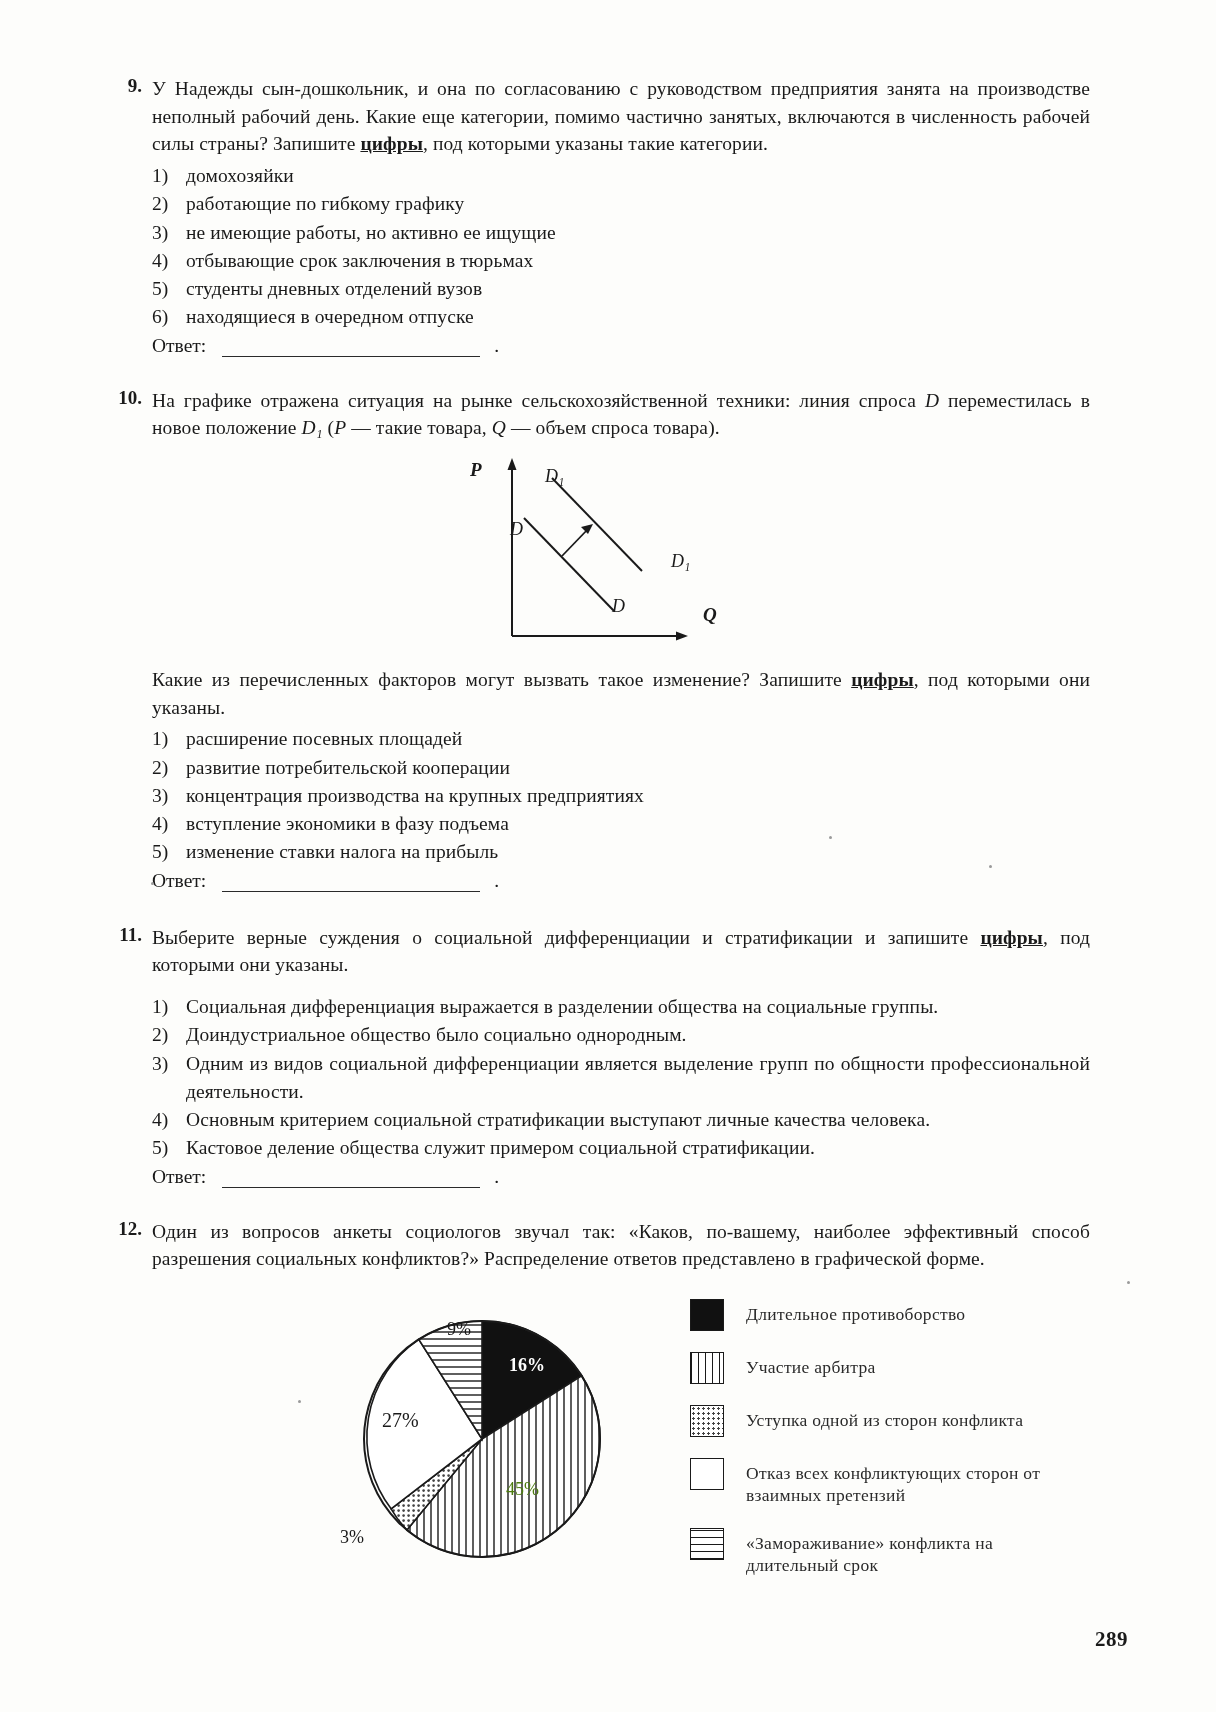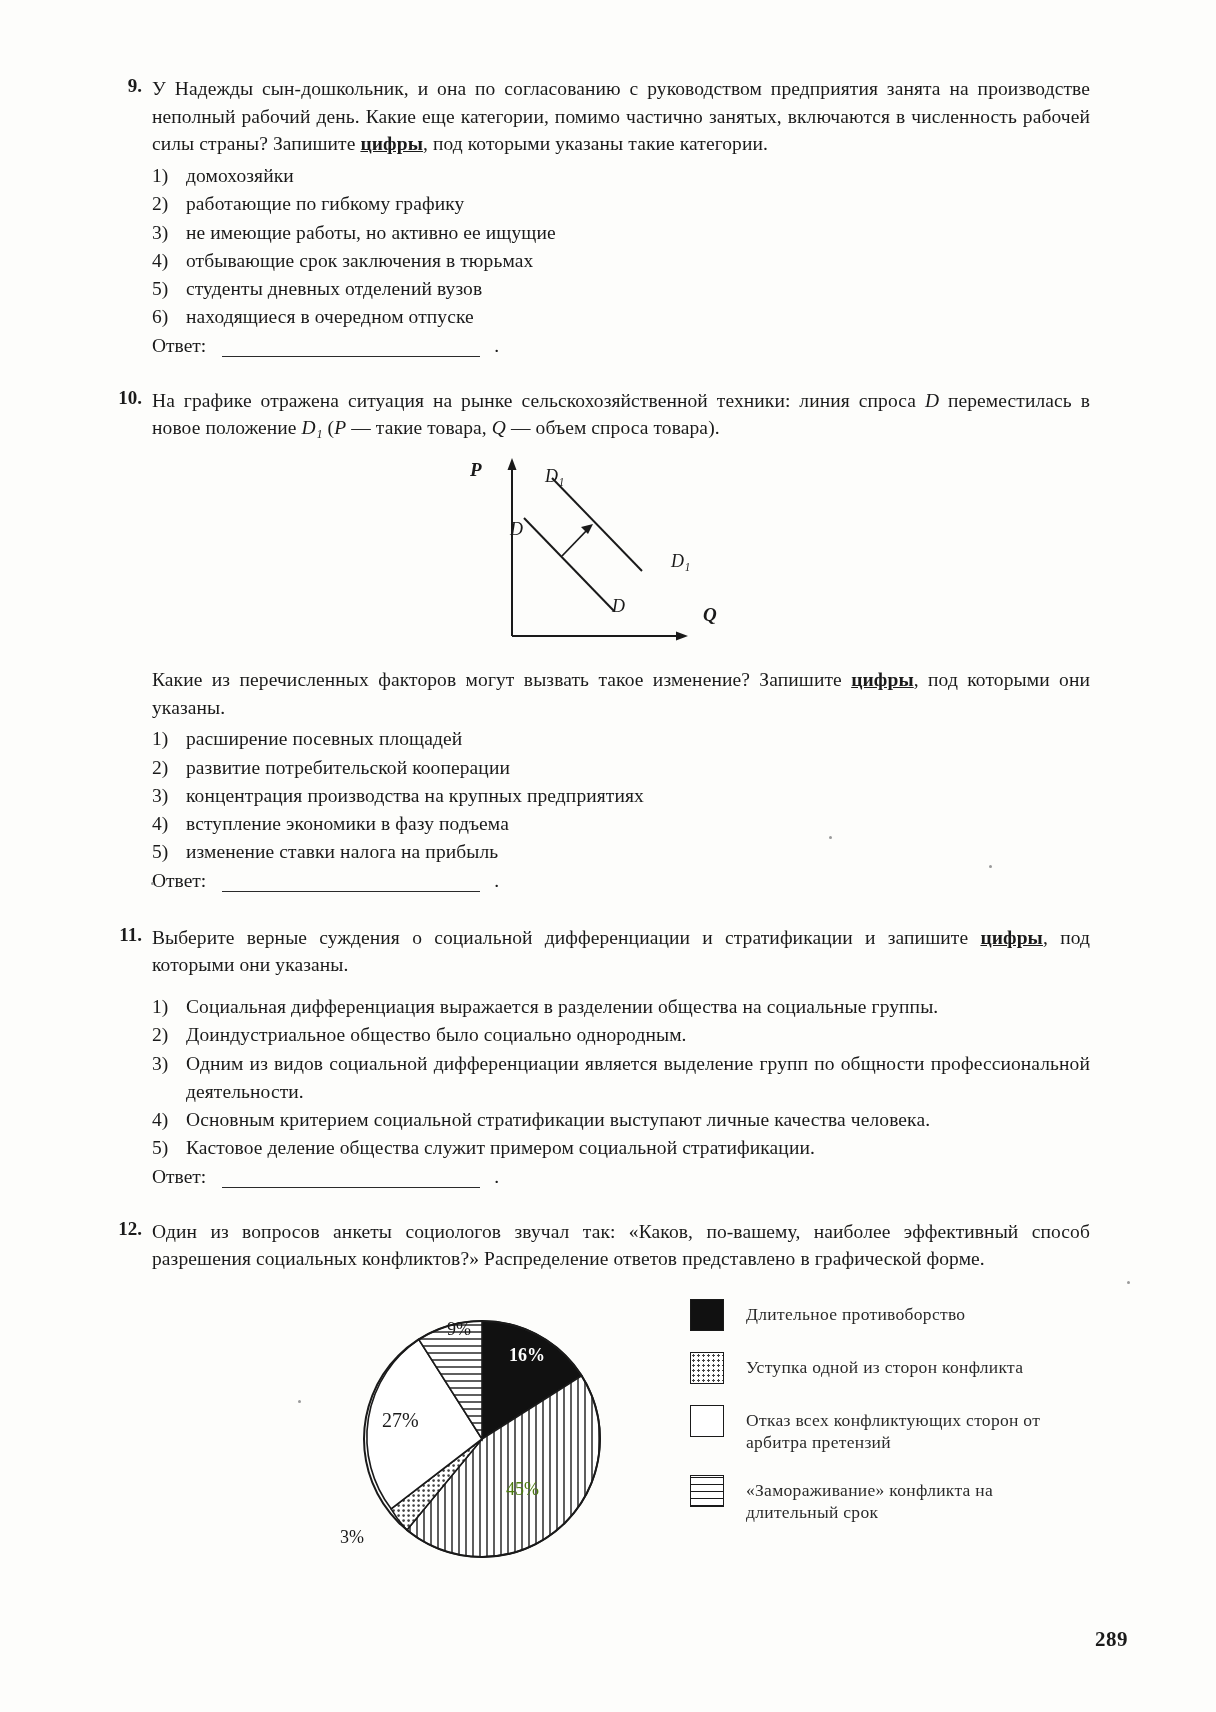--- a/index.html
+++ b/index.html
@@ -273,39 +273,43 @@
             <path d="M150,150 L249.6,86.8 A118,118 0 0,1 74.9,241.0 Z" fill="url(#vhatch)" stroke="#1a1a1a" stroke-width="1.6"></path>
 
             <path d="M150,150 L74.9,241.0 A118,118 0 0,1 59.1,219.8 Z" fill="url(#ddots)" stroke="#1a1a1a" stroke-width="1.6"></path>
 
             <path d="M150,150 L59.1,219.8 A118,118 0 0,1 86.8,50.4 Z" fill="#ffffff" stroke="#1a1a1a" stroke-width="1.6"></path>
 
             <path d="M150,150 L86.8,50.4 A118,118 0 0,1 150,32 Z" fill="url(#hhatch)" stroke="#1a1a1a" stroke-width="1.6"></path>
             <circle cx="150" cy="150" r="118" fill="none" stroke="#1a1a1a" stroke-width="2"></circle>
           </svg>
           <div style="position:absolute;left:182px;top:0;width:300px;height:300px;pointer-events:none;">
-            <div style="position:absolute;left:175px;top:56px;font-size:18px;font-weight:bold;color:#ffffff;">16%</div>
+            <div style="position:absolute;left:175px;top:66px;font-size:18px;font-weight:bold;color:#ffffff;">16%</div>
             <div style="position:absolute;left:172px;top:190px;font-size:18px;color:#4d7c0f;">45%</div>
             <div style="position:absolute;left:6px;top:238px;font-size:18px;color:#1a1a1a;">3%</div>
             <div style="position:absolute;left:48px;top:120px;font-size:20px;color:#1a1a1a;">27%</div>
             <div style="position:absolute;left:113px;top:30px;font-size:18px;color:#1a1a1a;">9%</div>
           </div>
 
           <div class="legend">
             <div class="legend-row">
               <div class="swatch" style="background:#111111;"></div>
               <div class="legend-text">Длительное противоборство</div>
             </div>
             <div class="legend-row">
+              <div class="swatch" style="background:repeating-linear-gradient(90deg,#1a1a1a 0 1.4px,#ffffff 1.4px 7px);"></div>
+              <div class="legend-text">Участие арбитра</div>
+            </div>
+            <div class="legend-row">
               <div class="swatch" style="background-color:#ffffff;background-image:radial-gradient(#444 1.1px, transparent 1.2px);background-size:5px 5px;"></div>
               <div class="legend-text">Уступка одной из сторон конфликта</div>
             </div>
             <div class="legend-row">
               <div class="swatch" style="background:#ffffff;"></div>
-              <div class="legend-text">Отказ всех конфликтующих сторон от арбитра претензий</div>
+              <div class="legend-text">Отказ всех конфликтующих сторон от взаимных претензий</div>
             </div>
             <div class="legend-row">
               <div class="swatch" style="background:repeating-linear-gradient(0deg,#1a1a1a 0 1.4px,#ffffff 1.4px 7px);"></div>
               <div class="legend-text">«Замораживание» конфликта на длительный срок</div>
             </div>
           </div>
         </div>
       </div>
     </div>
 

